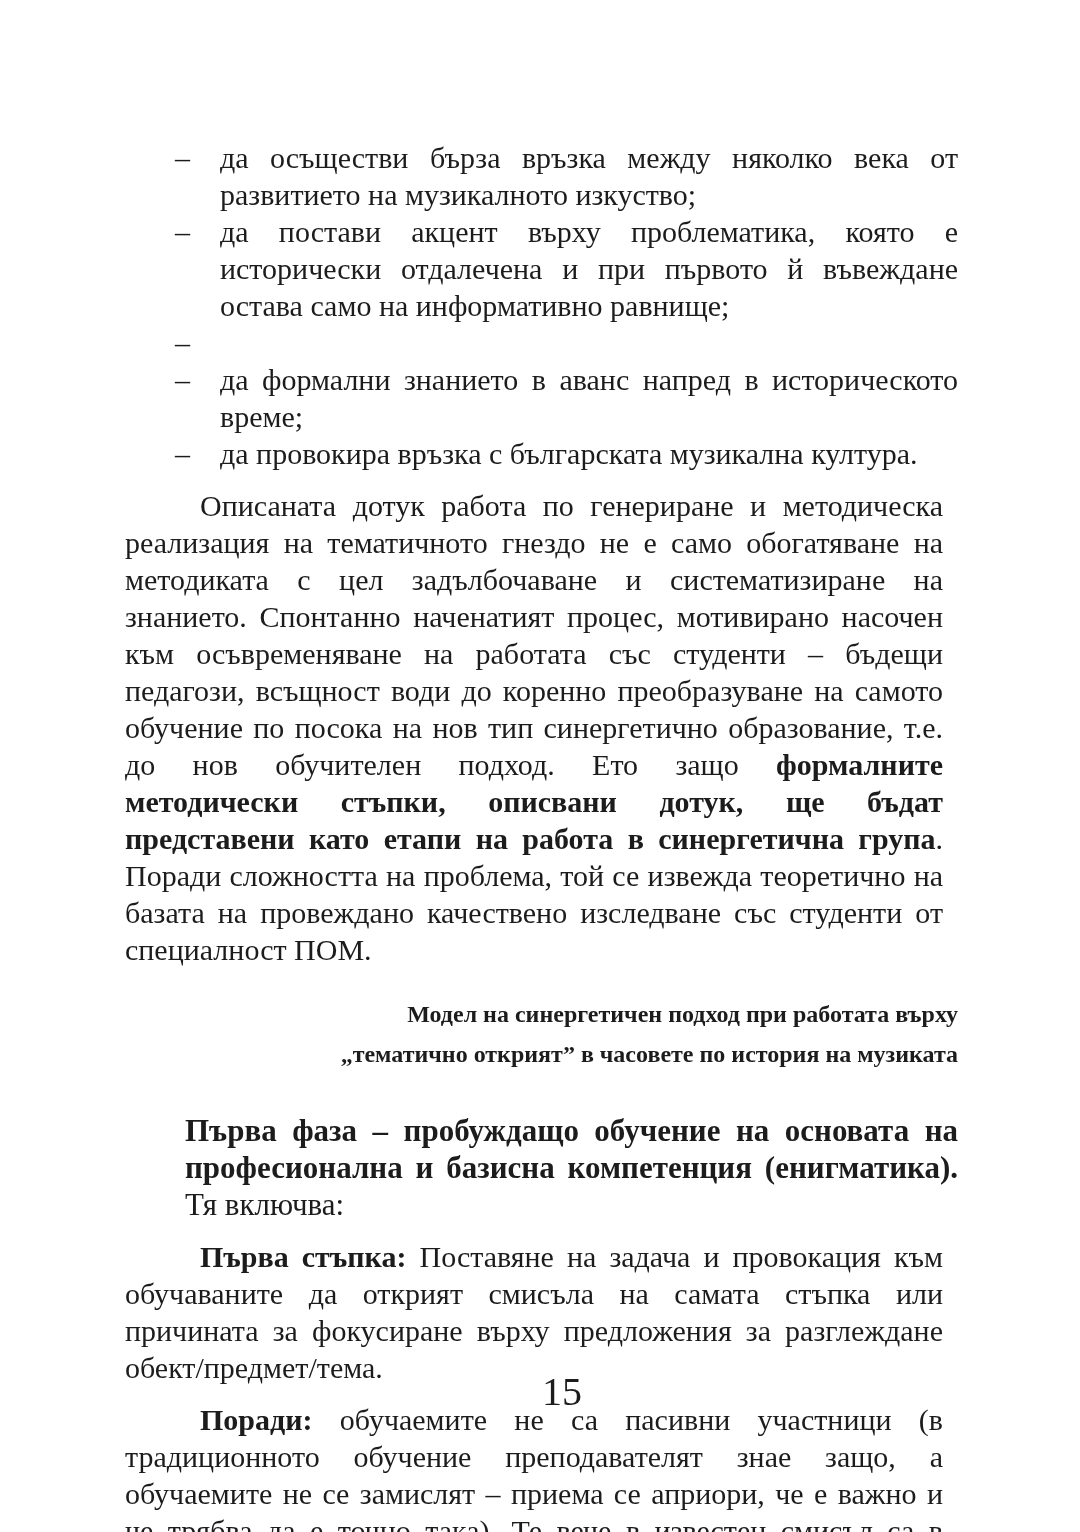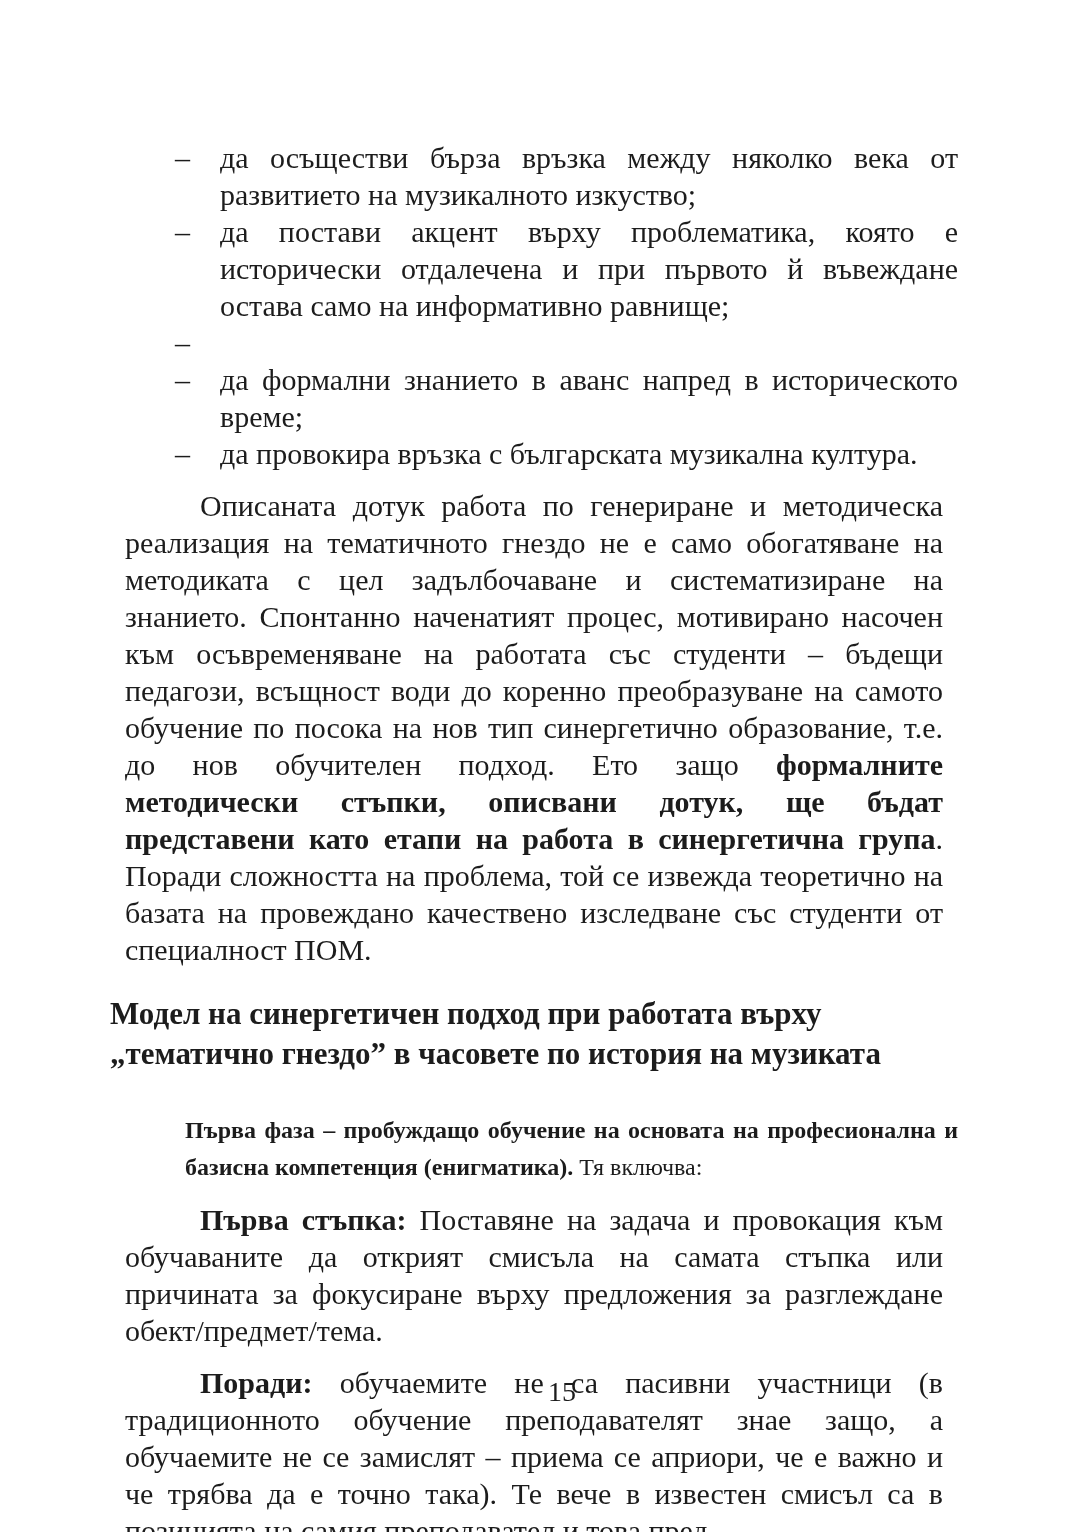--- a/index.html
+++ b/index.html
@@ -39,40 +39,40 @@
   .li .li-text {
     flex: 1 1 auto;
     text-align: justify;
   }
   p.para {
     margin: 15px;
     text-indent: 75px;
     text-align: justify;
   }
   .heading {
-    text-align: left;
+    text-align: right;
     font-weight: bold;
-    font-size: 31px;
+    font-size: 24px;
     line-height: 40px;
     margin: 26px 0 38px 0;
   }
   .phase {
     margin: 0 0 4px 0;
     padding-left: 75px;
     text-align: justify;
-    font-size: 24px;
+    font-size: 31px;
   }
   .phase b, p.para b { font-weight: bold; }
   .page-number {
     position: absolute;
     left: 0;
     right: 0;
     top: 1374px;
     text-align: center;
-    font-size: 28px;
+    font-size: 40px;
     line-height: 36px;
     color: #1c1c1c;
     padding-left: 44px;
   }
 </style>
 </head>
 <body>
 
 <div class="page">
   <div class="content">
@@ -96,21 +96,21 @@
       <div class="li">
         <span class="marker">–</span>
         <span class="li-text">да провокира връзка с българската музикална култура.</span>
       </div>
     </div>
 
     <p class="para"><span>Описаната дотук работа по генериране и методическа реализа­ция на тематичното гнездо не е само обогатяване на методиката с цел задълбочаване и систематизиране на знанието. Спонтанно наченатият процес, мотивирано насочен към осъвременяване на работата със сту­денти – бъдещи педагози, всъщност води до коренно преобразуване на самото обучение по посока на нов тип синергетично образование, т.е. до нов обучителен подход. Ето защо </span><b>формалните методически стъп­ки, описвани дотук, ще бъдат представени като етапи на работа в синергетична група</b><span>. Поради сложността на проблема, той се извежда теоретично на базата на провеждано качествено изследване със сту­денти от специалност ПОМ.</span></p>
 
     <div class="heading">
       <div>Модел на синергетичен подход при работата върху</div>
-      <div>„тематично гнездо” в часовете по история на музиката</div>
+      <div>„тематично открият” в часовете по история на музиката</div>
     </div>
 
     <p class="phase"><b>Първа фаза – пробуждащо обучение на основата на профе­сионална и базисна компетенция (енигматика).</b><span> Тя включва:</span></p>
 
     <p class="para"><b>Първа стъпка:</b><span> Поставяне на задача и провокация към обучава­ните да открият смисъла на самата стъпка или причината за фокусира­не върху предложения за разглеждане обект/предмет/тема.</span></p>
 
     <p class="para"><b>Поради:</b><span> обучаемите не са пасивни участници (в традиционното обучение преподавателят знае защо, а обучаемите не се замислят – приема се априори, че е важно и че трябва да е точно така). Те вече в известен смисъл са в позицията на самия преподавател и това пред-</span></p>
 
   </div>
 

